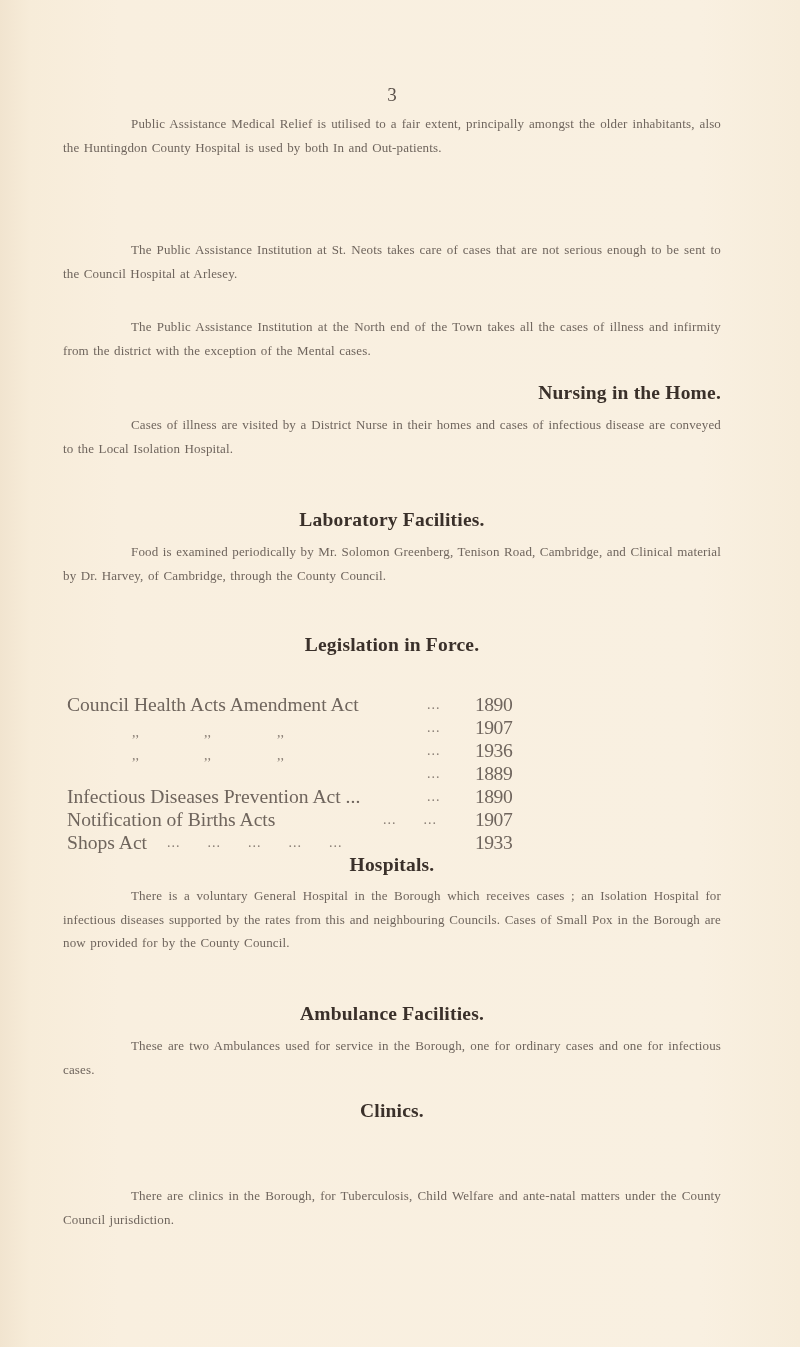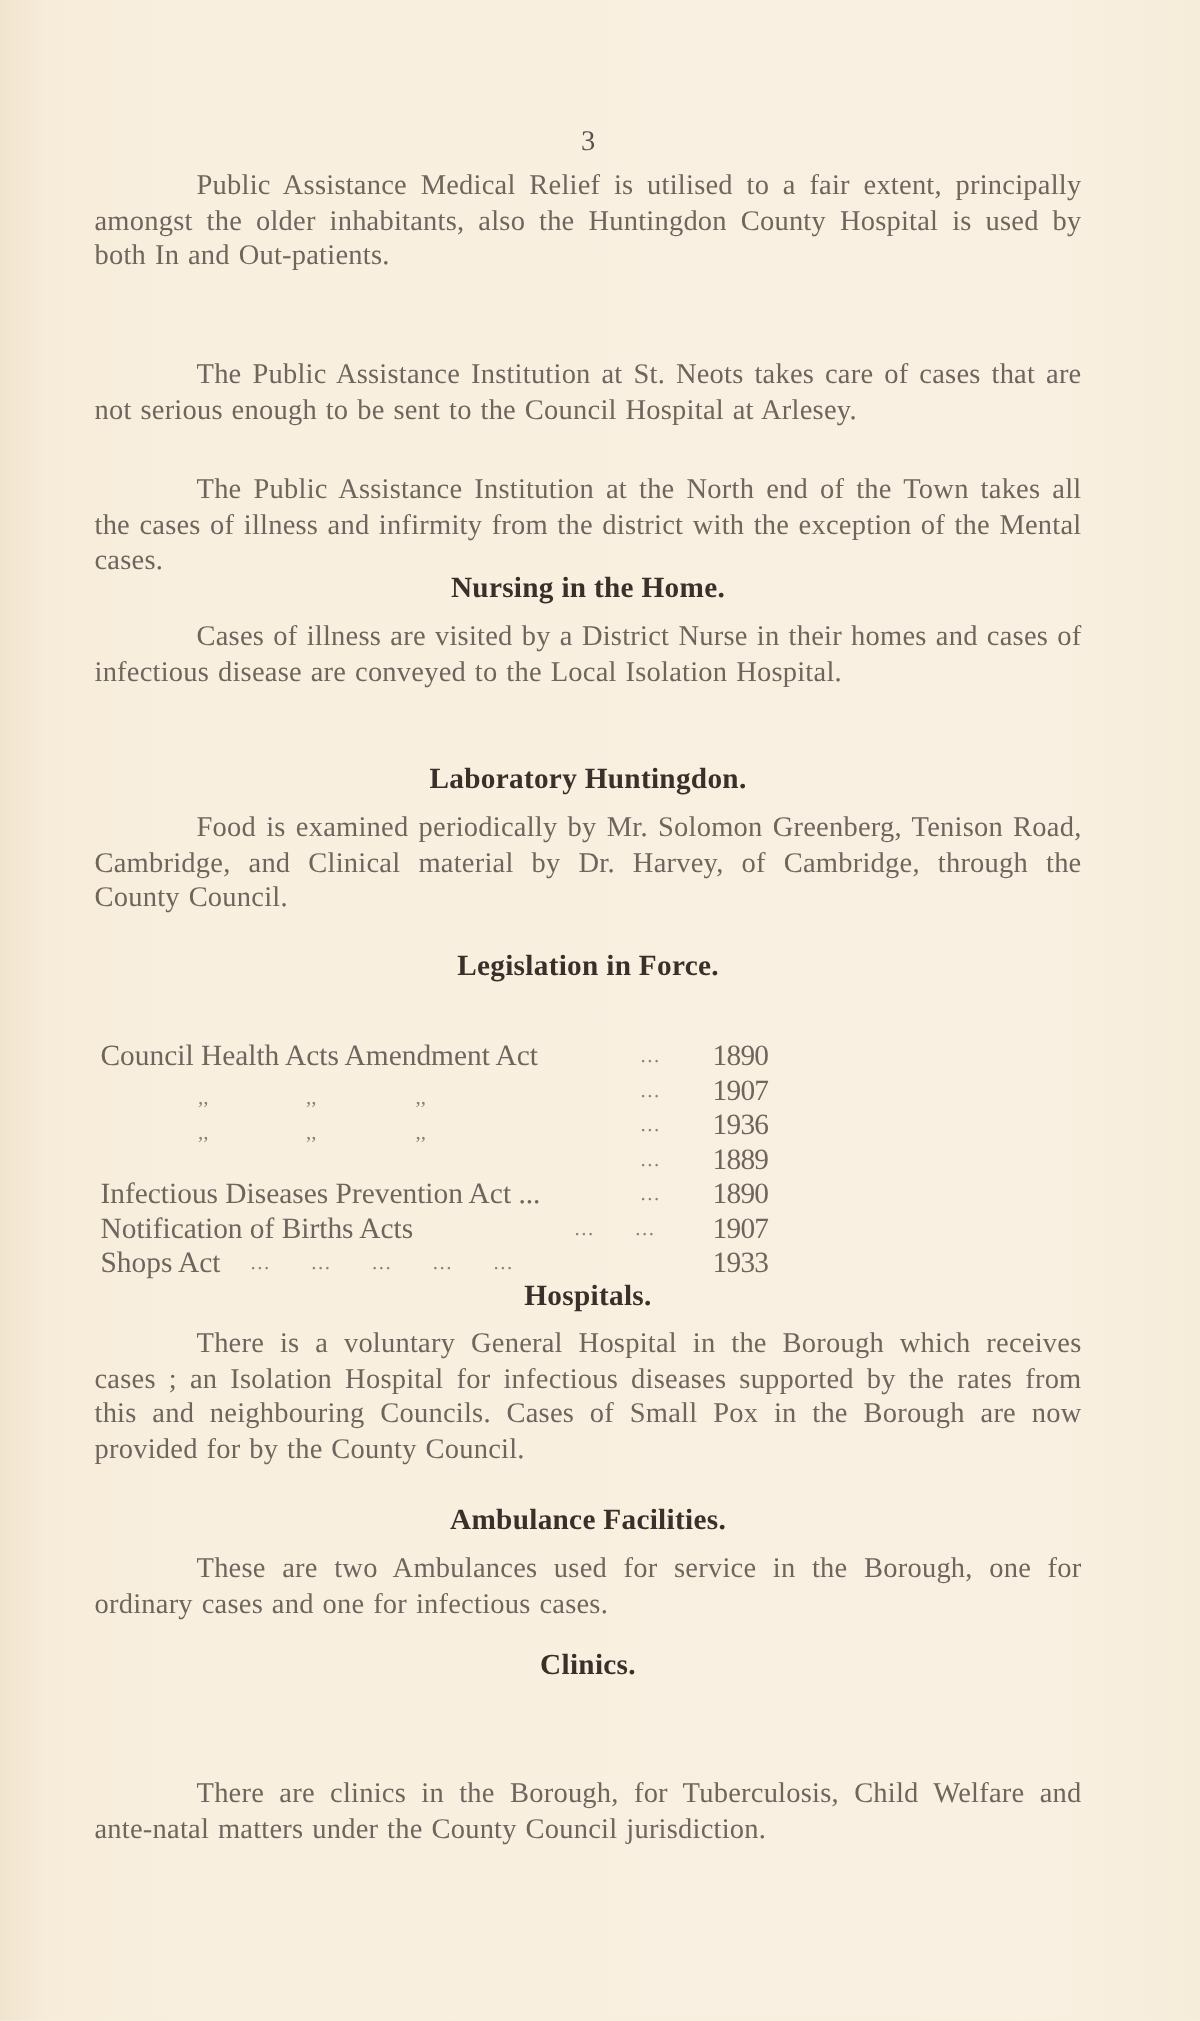--- a/index.html
+++ b/index.html
@@ -29,21 +29,21 @@
       width: 658px;
       text-align: center;
       font-size: 19px;
       color: #5b514a;
       letter-spacing: 0;
     }
     .para {
       position: absolute;
       left: 0;
       width: 658px;
-      font-size: 19px;
+      font-size: 13px;
       line-height: 23.5px;
       text-align: justify;
       text-align-last: left;
       color: #6f655d;
       letter-spacing: 0.15px;
       word-spacing: 1px;
     }
     .para .indent {
       display: inline-block;
       width: 68px;
@@ -101,24 +101,24 @@
 <div class="page">
 
   <div class="page-number">3</div>
 
   <p class="para" style="top:112px; margin:0;"><span class="indent"></span><span>Public Assistance Medical Relief is utilised to a fair extent, principally amongst the older inhabitants, also the Huntingdon County Hospital is used by both In and Out-patients.</span></p>
 
   <p class="para" style="top:238px; margin:0;"><span class="indent"></span><span>The Public Assistance Institution at St. Neots takes care of cases that are not serious enough to be sent to the Council Hospital at Arlesey.</span></p>
 
   <p class="para" style="top:315px; margin:0;"><span class="indent"></span><span>The Public Assistance Institution at the North end of the Town takes all the cases of illness and infirmity from the district with the exception of the Mental cases.</span></p>
 
-  <div class="heading" style="top:382px;">Nursing in the Home.</div>
+  <div class="heading" style="top:382px;text-align:right;">Nursing in the Home.</div>
   <p class="para" style="top:413px; margin:0;"><span class="indent"></span><span>Cases of illness are visited by a District Nurse in their homes and cases of infectious disease are conveyed to the Local Isolation Hospital.</span></p>
 
-  <div class="heading" style="top:509px;">Laboratory Huntingdon.</div>
+  <div class="heading" style="top:509px;">Laboratory Facilities.</div>
   <p class="para" style="top:540px; margin:0;"><span class="indent"></span><span>Food is examined periodically by Mr. Solomon Greenberg, Tenison Road, Cambridge, and Clinical material by Dr. Harvey, of Cambridge, through the County Council.</span></p>
 
   <div class="heading" style="top:634px;">Legislation in Force.</div>
 </div>
 
 <div class="legislation">
   <div class="leg-row">
     <span class="leg-name">Council Health Acts Amendment Act</span>
     <span class="leg-dots" style="left:360px;">...</span>
     <span class="leg-year">1890</span>

